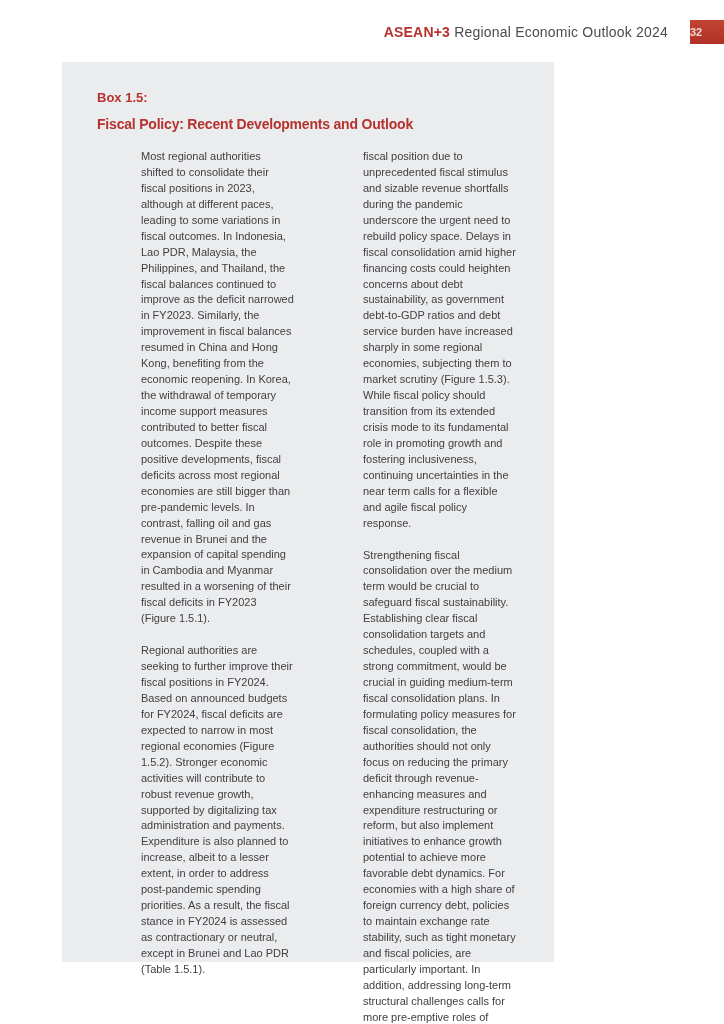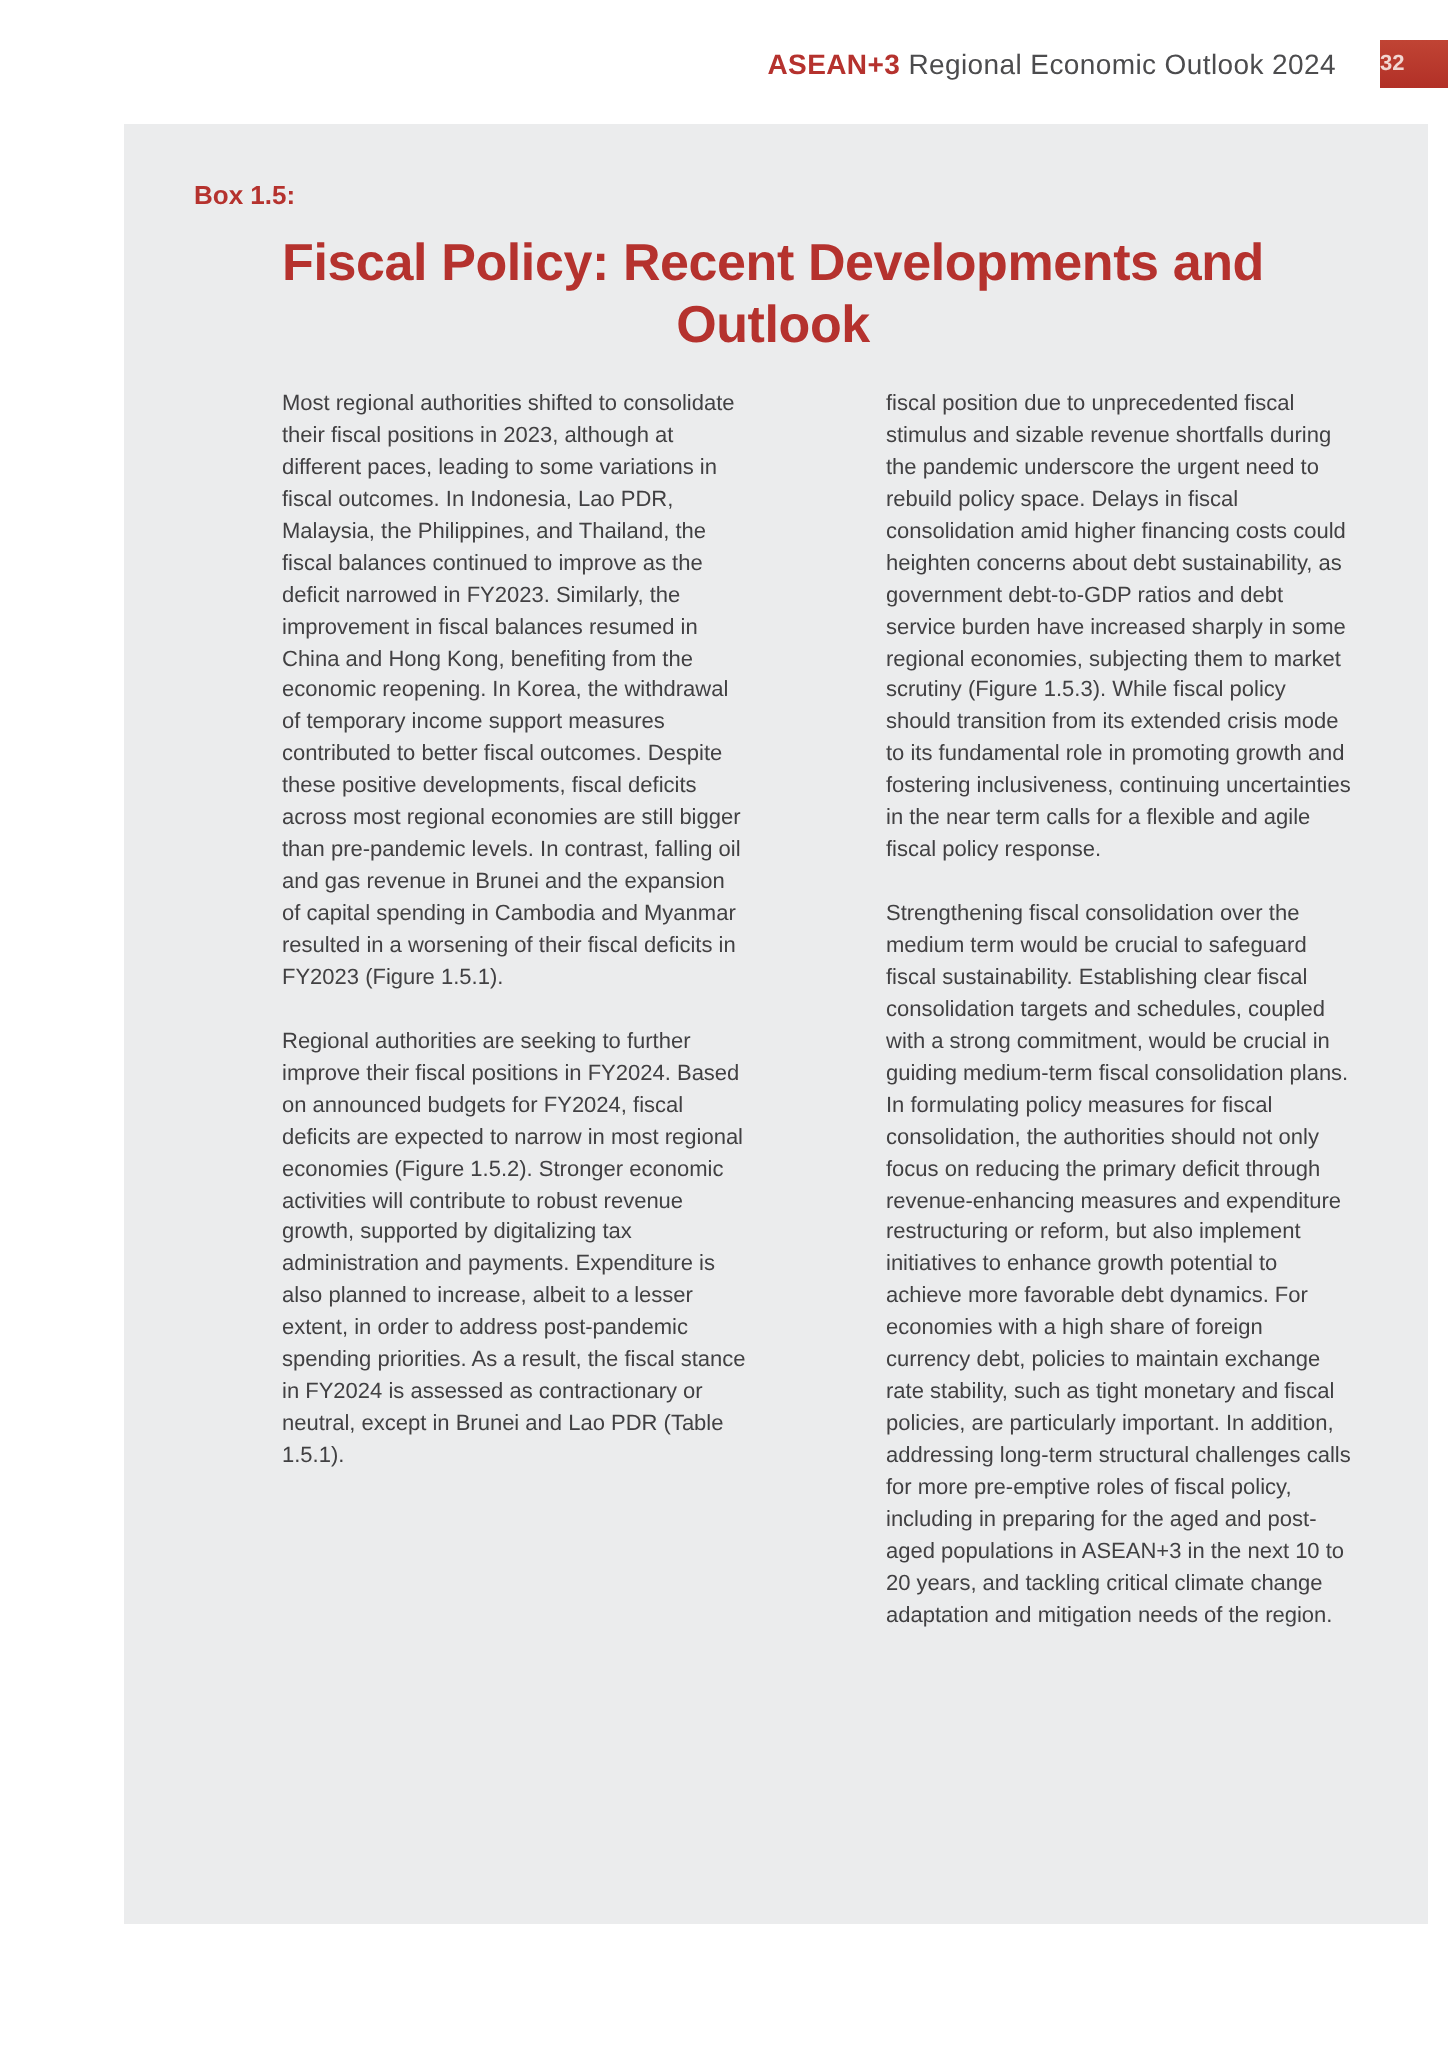--- a/index.html
+++ b/index.html
@@ -33,34 +33,33 @@
   .page-badge{
     position:absolute;right:0;top:0;width:34px;height:24px;
     background:var(--badge-red);
     background:linear-gradient(180deg,#c04434 0%,#b23027 100%);
     color:var(--badge-text);
     font-size:11px;font-weight:bold;
     text-align:left;line-height:24px;
   }
   
   .box{
-    position:absolute;left:62px;top:62px;width:652px;height:900px;
+    position:absolute;left:62px;top:62px;width:492px;height:900px;
     background:var(--box-bg);
     padding:28px 38px 0 35px;
   }
   .kicker{
     color:var(--accent-red);
     font-size:13px;font-weight:bold;
     margin-bottom:11px;
   }
   .box-title{
     color:var(--accent-red);
-    font-size:26px;font-weight:bold;letter-spacing:-0.2px;
+    font-size:14px;font-weight:bold;letter-spacing:-0.2px;
     margin-bottom:17px;
-    text-align:center;
   }
   .columns{
     display:flex;gap:25px;
   }
   .col{
     flex:1 1 0;min-width:0;
     font-size:11px;line-height:1.45;color:var(--body-text);margin-left:44px;
   }
   .col p{margin-bottom:16px;text-align:left;}
   

